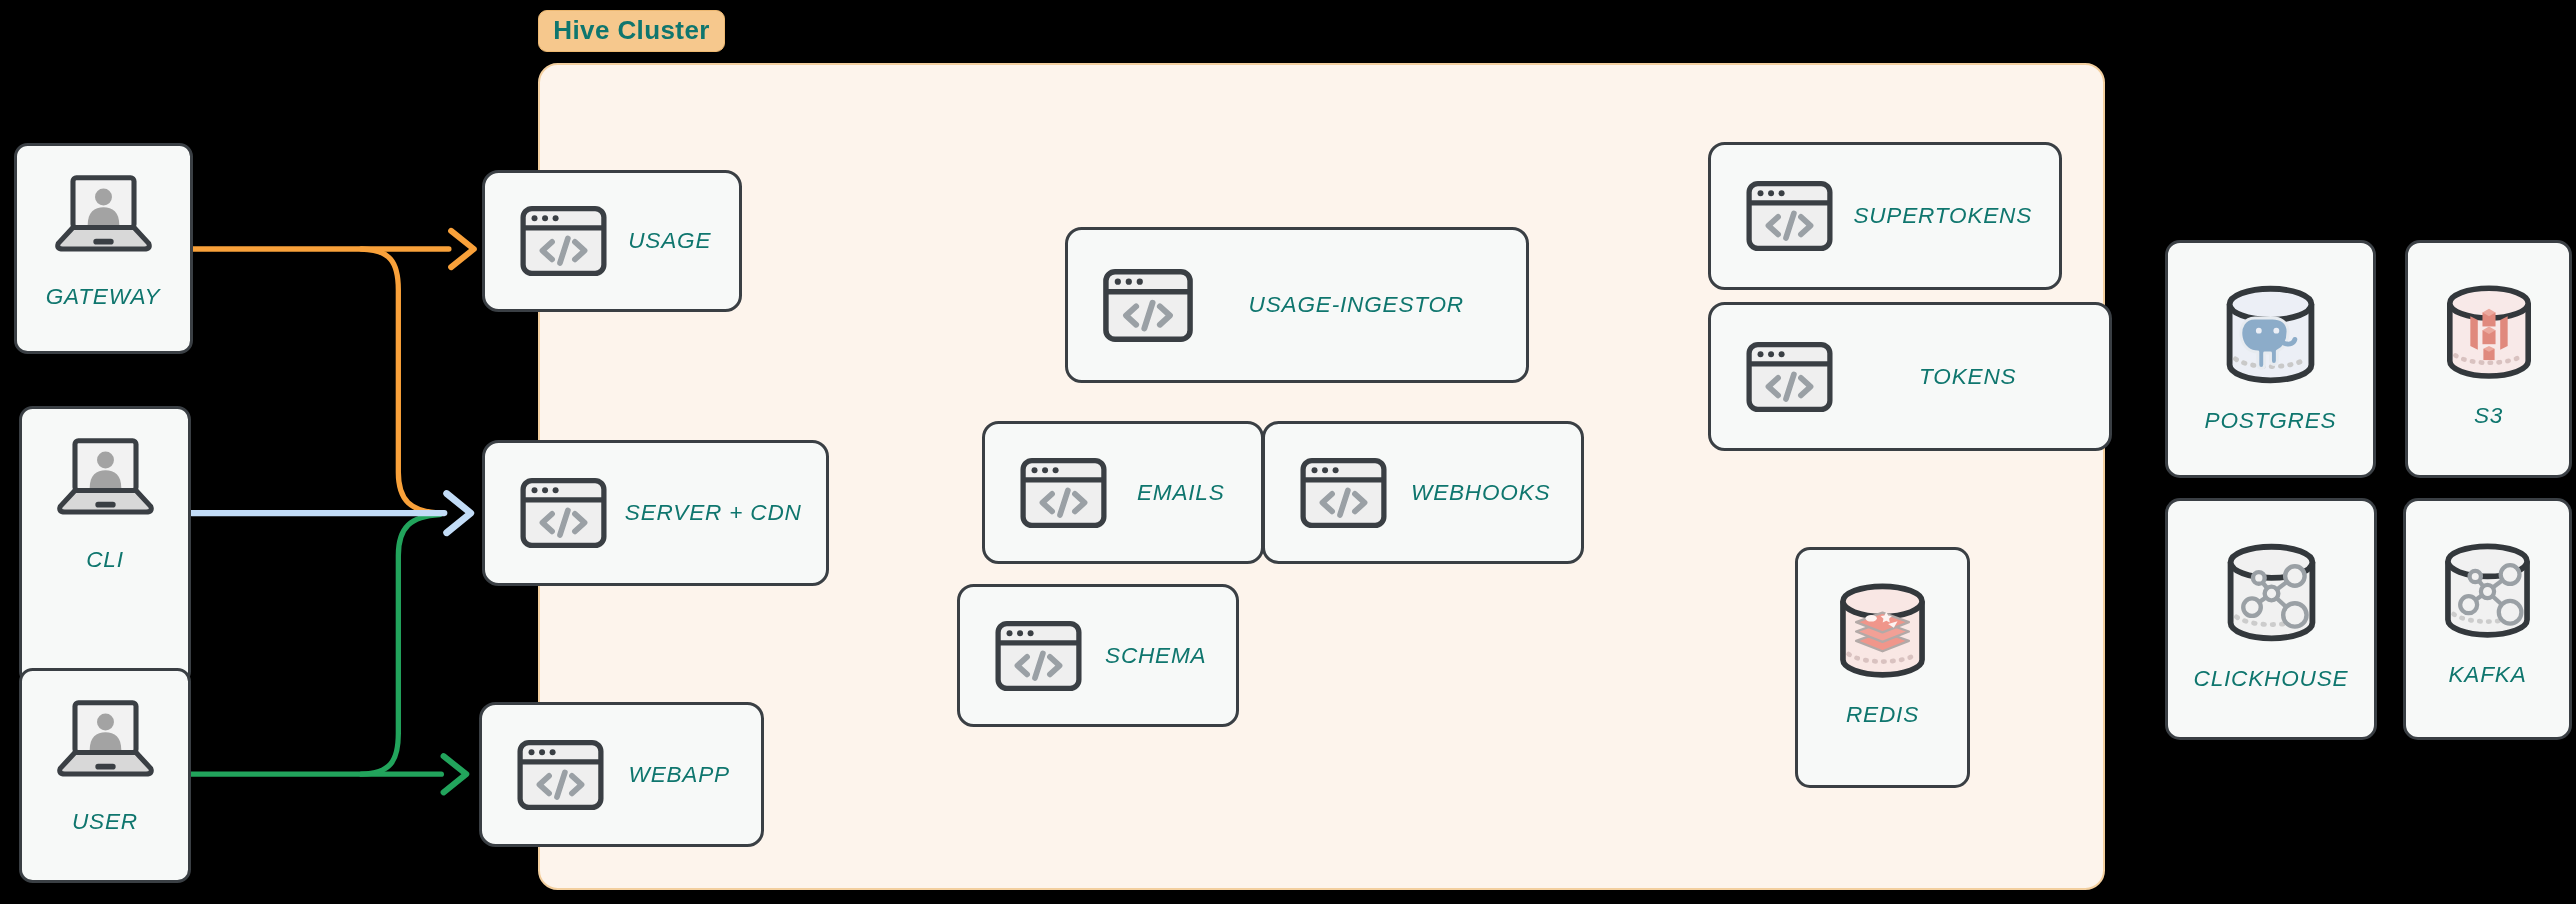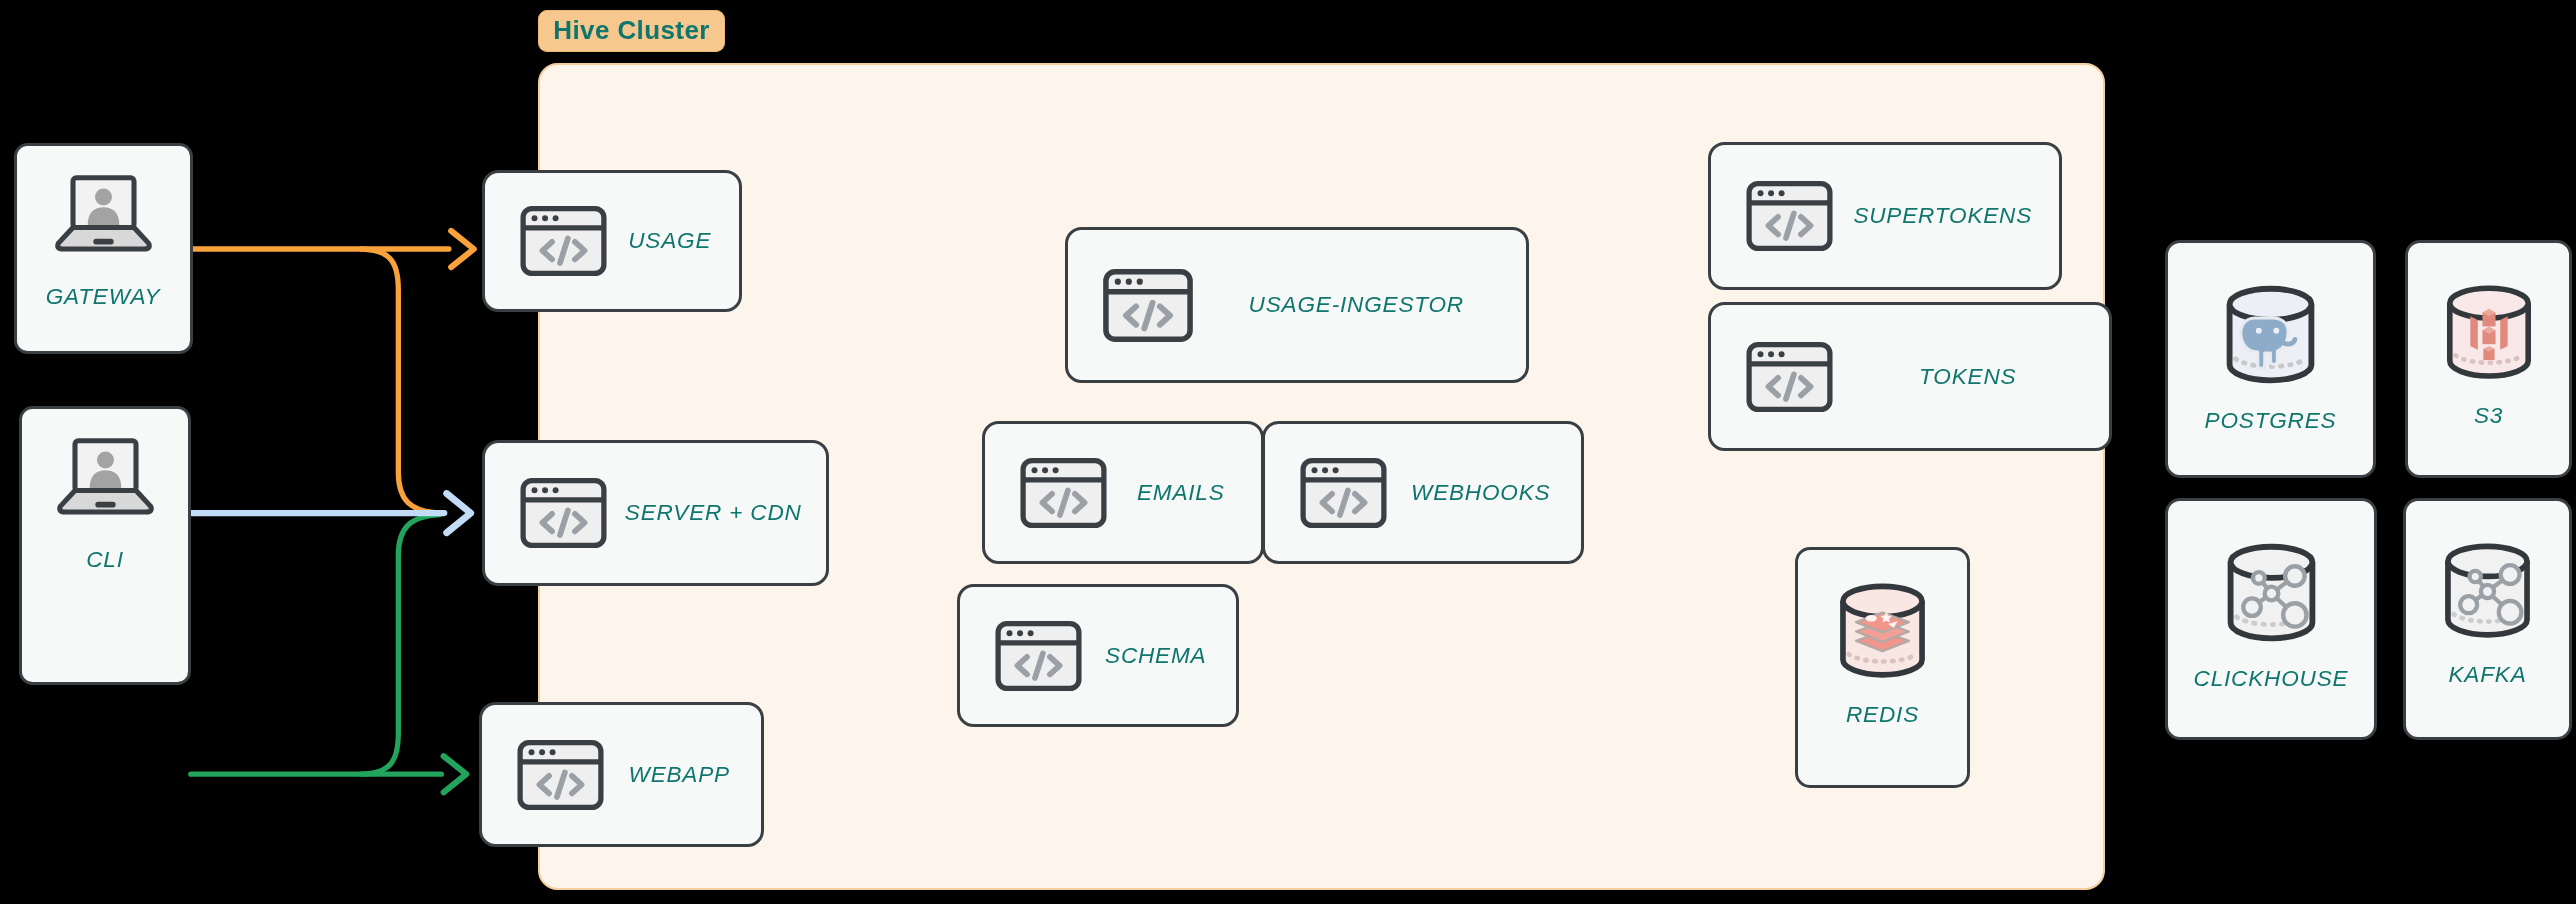--- a/index.html
+++ b/index.html
@@ -159,20 +159,26 @@
         <use href="#sym-laptop"></use>
       </svg>
     <span class="lbl">GATEWAY</span>
   </div>
   <div class="card client" id="card-cli">
     <svg class="icon" width="113" height="91" viewBox="0 0 150 120">
         <use href="#sym-laptop"></use>
       </svg>
     <span class="lbl">CLI</span>
   </div>
+  <div class="card client" id="card-user">
+    <svg class="icon" width="113" height="91" viewBox="0 0 150 120">
+        <use href="#sym-laptop"></use>
+      </svg>
+    <span class="lbl">USER</span>
+  </div>
 
   <div class="card service" id="card-usage">
     <svg class="icon" width="89" height="72" viewBox="0 0 118 96">
         <use href="#sym-window"></use>
       </svg>
     <span class="lbl">USAGE</span>
   </div>
   <div class="card service" id="card-server">
     <svg class="icon" width="89" height="72" viewBox="0 0 118 96">
         <use href="#sym-window"></use>

